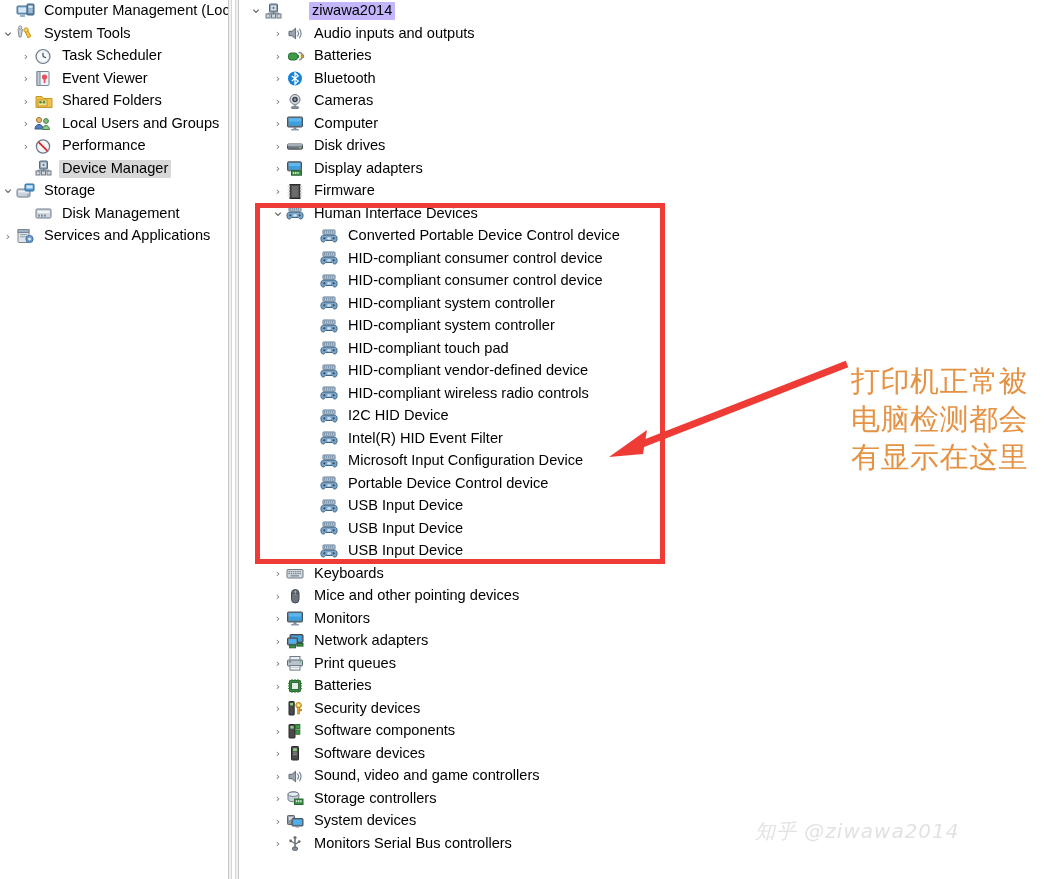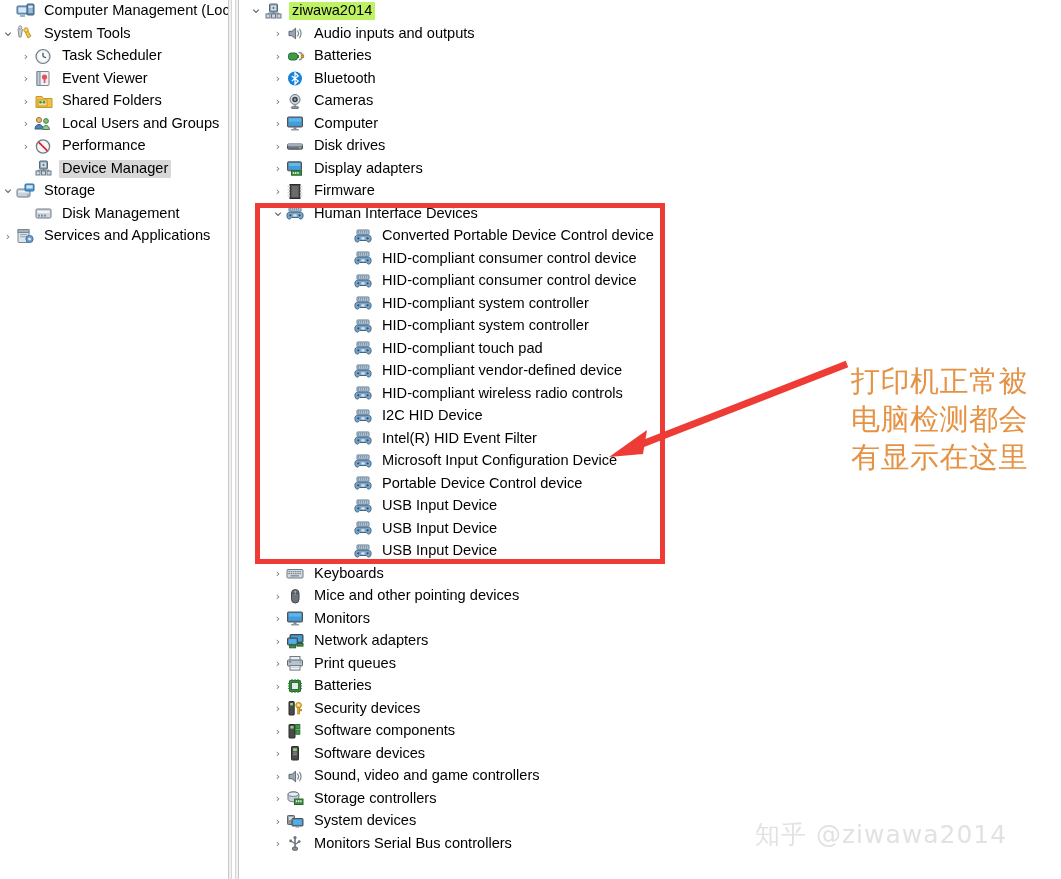--- a/index.html
+++ b/index.html
@@ -77,28 +77,28 @@
     margin-right: 5px;
     position: relative;
     display: inline-block;
   }
   .tree-row .ico svg { display: block; }
   .tree-row .lbl {
     padding: 1px 3px 2px 3px;
     border-radius: 1px;
   }
   .tree-row.sel-gray .lbl { background: #d8d8d8; text-align: center; }
-  .tree-row.sel-blue .lbl { background: #bef264; }
+  .tree-row.sel-blue .lbl { background: #c4b5fd; margin-left: 20px; }
 
   
   .ind0 { padding-left: 0px; }
   .ind1 { padding-left: 18px; }
   .rind0 { padding-left: 8px; }
   .rind1 { padding-left: 30px; }
-  .rind2 { padding-left: 98px; }
+  .rind2 { padding-left: 64px; }
 
   
   #red-box {
     position: absolute;
     left: 255px; top: 203px;
     width: 410px; height: 361px;
     border: 5px solid #ef3b36;
     pointer-events: none;
   }
   #arrow-svg {
@@ -114,24 +114,25 @@
     color: #e59244;
     font-size: 29px;
     line-height: 38px;
     letter-spacing: 0.5px;
     font-family: Liberation Sans, sans-serif;
     font-weight: 500;
   }
   #watermark {
     position: absolute;
     left: 755px; top: 818px;
-    font-size: 25px;
+    font-size: 20px;
     color: #e2e2e2;
     font-family: "DejaVu Sans", sans-serif;
     letter-spacing: 1px;
+    font-style: italic;
   }
 </style>
 </head>
 <body>
 
 <div id="root">
 
   <div id="left-pane">
     <div id="left-tree-host">
         <div class="tree-row ind0">

